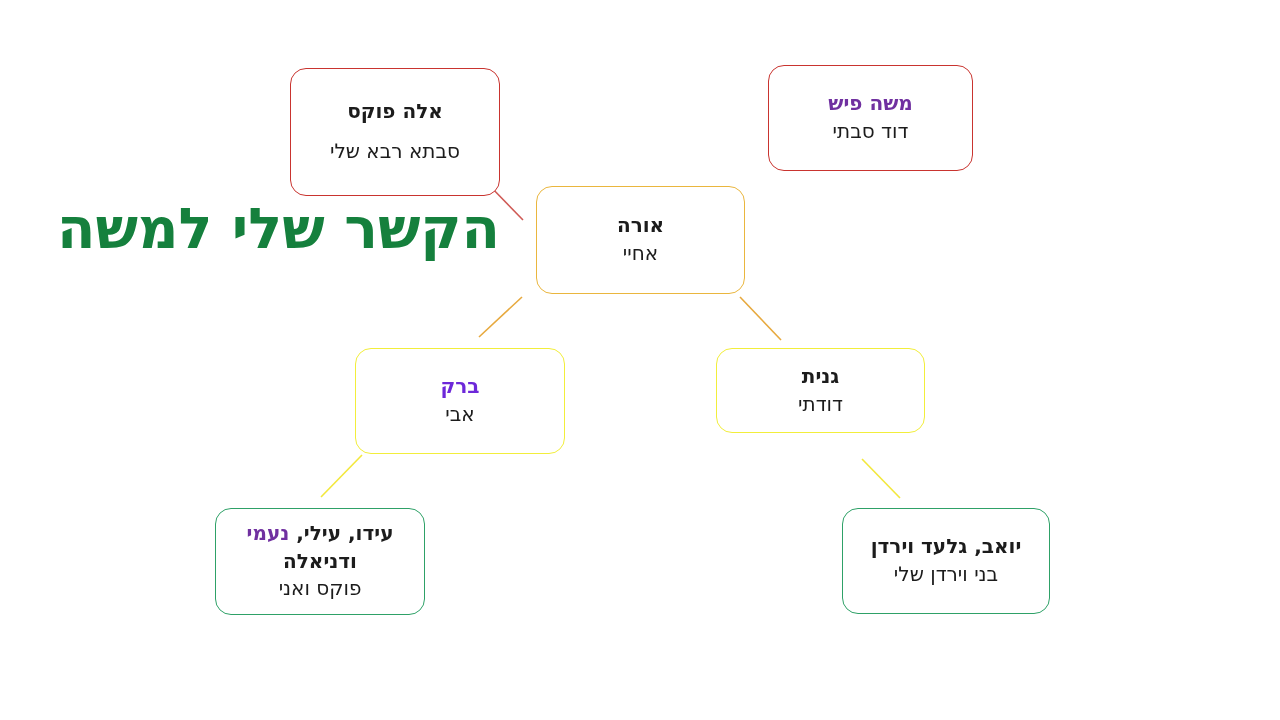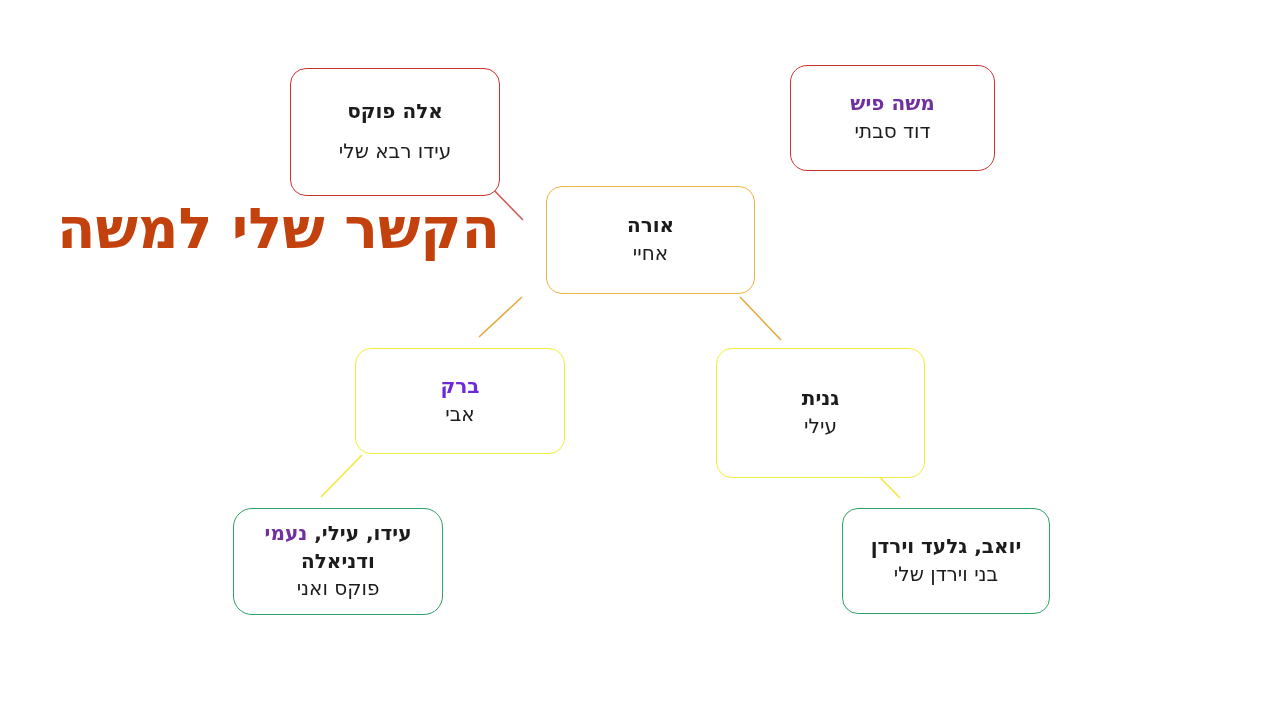--- a/index.html
+++ b/index.html
@@ -49,56 +49,56 @@
     color: #1c1c1c;
   }
   .node-name { font-weight: bold; }
   .node-relation { font-weight: normal; }
 </style>
 </head>
 <body>
 
 <div class="slide">
 
-  <h1 class="title" style="color: #c2410c;">הקשר שלי למשה</h1>
+  <h1 class="title" style="color: #15803d;">הקשר שלי למשה</h1>
 
   <svg class="connectors" viewBox="0 0 1280 720">
     <line x1="487" y1="183" x2="523" y2="220" style="stroke: rgb(207, 90, 85);"></line>
     <line x1="522" y1="297" x2="479" y2="337" style="stroke: rgb(231, 169, 62);"></line>
     <line x1="740" y1="297" x2="781" y2="340" style="stroke: rgb(231, 169, 62);"></line>
     <line x1="362" y1="455" x2="321" y2="497" style="stroke: rgb(243, 232, 60);"></line>
     <line x1="862" y1="459" x2="900" y2="498" style="stroke: rgb(243, 232, 60);"></line>
   </svg>
 
   <div class="node" style="left: 290px; top: 68px; width: 210px; height: 128px; border-color: rgb(201, 52, 47); gap: 12px;">
     <div class="node-name" style="color: rgb(28, 28, 28);">אלה פוקס</div>
-    <div class="node-relation">עידו רבא שלי</div>
+    <div class="node-relation">סבתא רבא שלי</div>
   </div>
 
-  <div class="node" style="left: 790px; top: 65px; width: 205px; height: 106px; border-color: rgb(201, 52, 47); border-radius: 17px;">
+  <div class="node" style="left: 768px; top: 65px; width: 205px; height: 106px; border-color: rgb(201, 52, 47);">
     <div class="node-name" style="color: rgb(112, 48, 160);">משה פיש</div>
     <div class="node-relation">דוד סבתי</div>
   </div>
 
-  <div class="node" style="left: 536px; top: 186px; width: 209px; height: 108px; border-color: rgb(234, 182, 62); margin-left: 10px;">
+  <div class="node" style="left: 536px; top: 186px; width: 209px; height: 108px; border-color: rgb(234, 182, 62);">
     <div class="node-name" style="color: rgb(28, 28, 28);">אורה</div>
     <div class="node-relation">אחיי</div>
   </div>
 
   <div class="node" style="left: 355px; top: 348px; width: 210px; height: 106px; border-color: rgb(242, 238, 59);">
     <div class="node-name" style="color: #6d28d9;">ברק</div>
     <div class="node-relation">אבי</div>
   </div>
 
-  <div class="node" style="left: 716px; top: 348px; width: 209px; height: 130px; border-color: rgb(242, 238, 59);">
+  <div class="node" style="left: 716px; top: 348px; width: 209px; height: 85px; border-color: rgb(242, 238, 59);">
     <div class="node-name" style="color: rgb(28, 28, 28);">גנית</div>
-    <div class="node-relation">עילי</div>
+    <div class="node-relation">דודתי</div>
   </div>
 
-  <div class="node" style="left: 233px; top: 508px; width: 210px; height: 107px; border-color: rgb(46, 161, 103); border-radius: 19px;">
+  <div class="node" style="left: 215px; top: 508px; width: 210px; height: 107px; border-color: rgb(46, 161, 103);">
     <div class="node-name">
       <span style="color: rgb(28, 28, 28);">עידו, עילי, </span><span style="color: rgb(112, 48, 160);">נעמי</span><span style="color: rgb(28, 28, 28);"> ודניאלה</span>
     </div>
     <div class="node-relation">פוקס ואני</div>
   </div>
 
   <div class="node" style="left: 810px; top: 508px; width: 208px; height: 106px; border-color: rgb(46, 161, 103); margin-left: 32px;">
     <div class="node-name" style="color: rgb(28, 28, 28);">יואב, גלעד וירדן</div>
     <div class="node-relation">בני וירדן שלי</div>
   </div>

